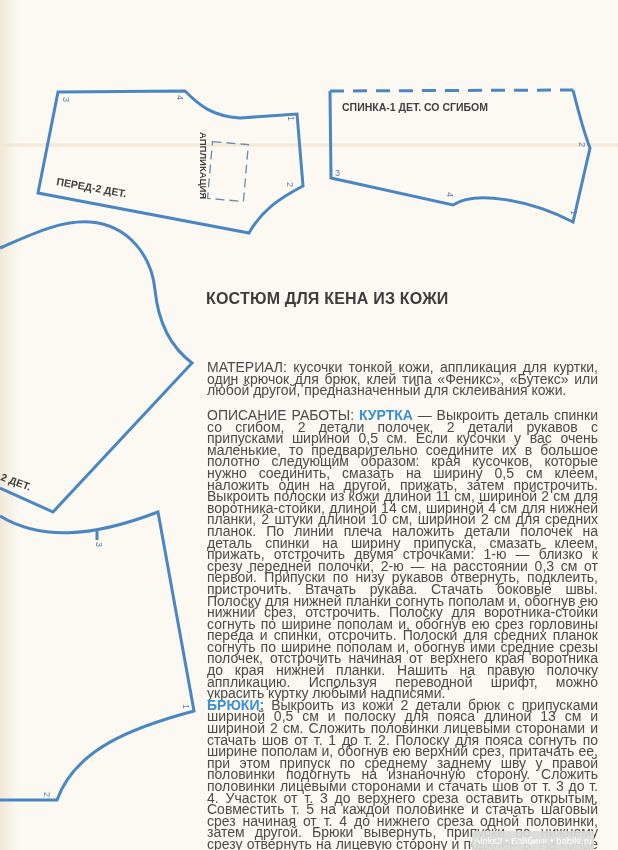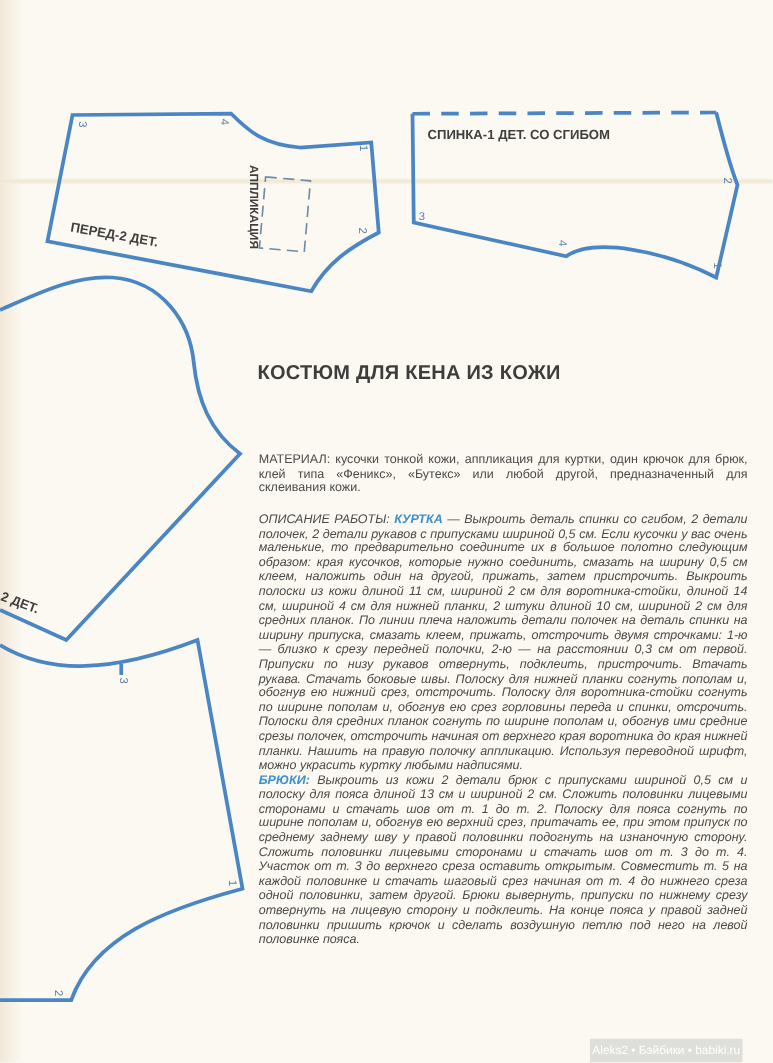--- a/index.html
+++ b/index.html
@@ -24,26 +24,26 @@
   .pt { font-family:"Liberation Sans", sans-serif; font-size:9px; fill:#5b7fa8; }
   .lbl { font-family:"Liberation Sans", sans-serif; font-weight:bold; font-size:10.5px; fill:#3f3f3f; }
 
   .title {
     position:absolute; left:206px; top:290px; margin:0;
     font-size:16px; font-weight:bold; color:#3d3d3d; letter-spacing:0.2px;
     white-space:nowrap;
   }
   .txt {
     position:absolute; left:207px; width:391px;
-    font-size:10px; line-height:11.6px; color:#4a4a4a;
+    font-size:14px; line-height:11.6px; color:#4a4a4a;
     text-align:justify; hyphens:manual;
   }
   .materials { top:362px; }
   .desc { top:410px; }
-  .desc p { margin:0;font-style:italic; }
+  .desc p { margin:0; }
   .accent { color:#3c8fd0; font-weight:bold; }
   .watermark {
     position:absolute; left:472px; top:831px; width:122px; height:19px;
     background:#dcdcd8; color:#ffffff; font-size:9.5px; line-height:19px;
     text-align:center; opacity:0.92;
   }
 </style>
 </head>
 <body>
 

